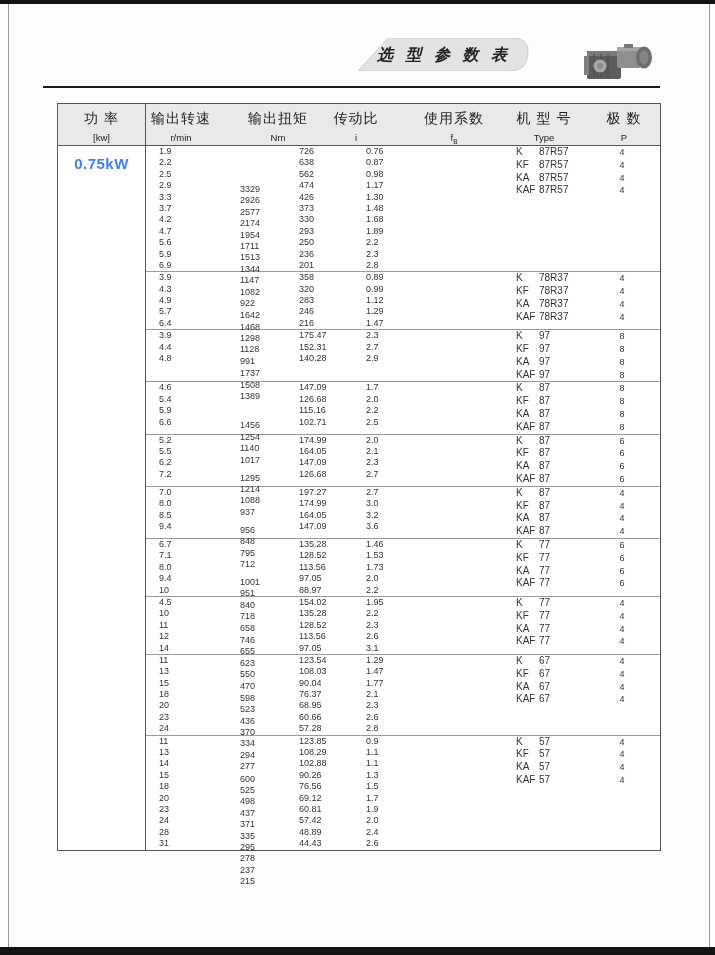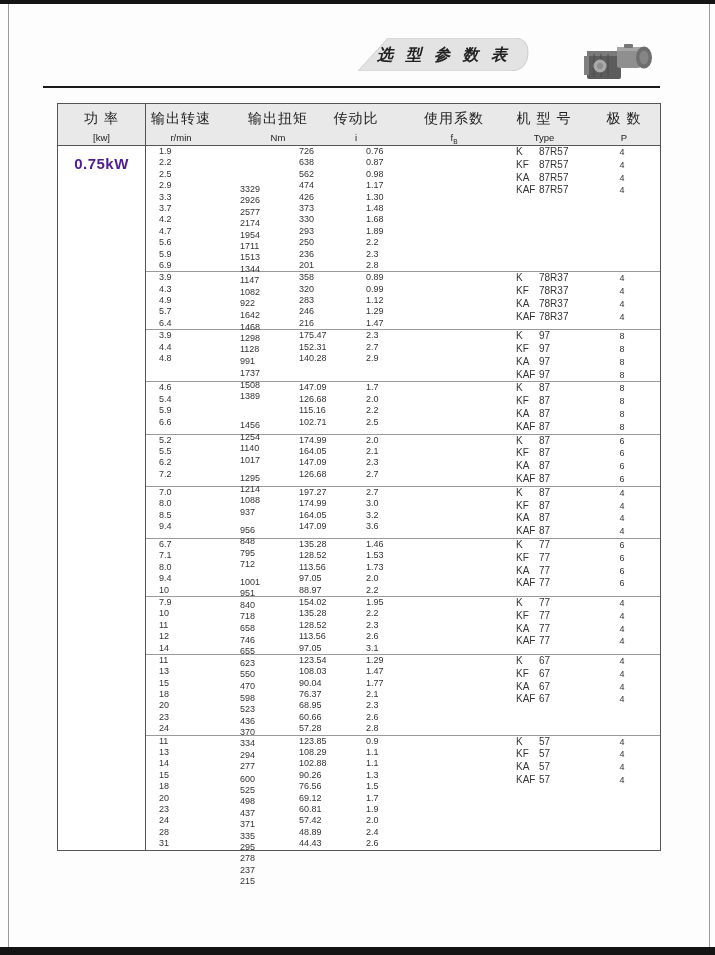--- a/index.html
+++ b/index.html
@@ -34,21 +34,21 @@
   .th-body{position:relative;flex:1;}
   .hline1{font-size:14px;letter-spacing:1px;color:#222;}
   .hline2{font-size:9.5px;margin-top:4px;color:#222;}
   .hc{position:absolute;top:6px;width:90px;text-align:center;}
   .hc-speed{left:-10px;} .hc-torque{left:87px;} .hc-ratio{left:165px;}
   .hc-factor{left:263px;} .hc-type{left:353px;} .hc-poles{left:433px;}
   sub.fsub{font-size:6.5px;}
 
   .tbody{display:flex;}
   .power-cell{width:88px;border-right:1px solid #555;box-sizing:border-box;text-align:center;}
-  .power-label{margin-top:9px;font-size:15px;font-weight:bold;color:#4c1d95;letter-spacing:0.5px;}
+  .power-label{margin-top:9px;font-size:15px;font-weight:bold;color:#3b82f6;letter-spacing:0.5px;}
   .blocks{flex:1;display:flex;flex-direction:column;}
 
   .block{display:flex;align-items:flex-start;padding:0 0;border-top:1px solid #9a9a9a;}
   .block:first-child{border-top:none;}
   .rows{width:346px;}
   .row{position:relative;height:11.4px;}
   .cell{position:absolute;top:0;font-size:9px;line-height:11.4px;color:#333;white-space:nowrap;}
   .c0{left:13px;} .c1{left:94px;margin-top:38px;} .c2{left:153px;} .c3{left:220px;}
   .types{width:80px;margin-left:24px;}
   .type-line{height:12.8px;line-height:12.8px;font-size:10px;color:#333;white-space:nowrap;}
@@ -453,21 +453,21 @@
           <div class="poles">
             <div class="pole-line">6</div>
             <div class="pole-line">6</div>
             <div class="pole-line">6</div>
             <div class="pole-line">6</div>
           </div>
         </div>
         <div class="block">
           <div class="rows">
             <div class="row">
-              <span class="cell c0">7.9</span>
+              <span class="cell c0">4.5</span>
               <span class="cell c1">746</span>
               <span class="cell c2">154.02</span>
               <span class="cell c3">1.95</span>
             </div>
             <div class="row">
               <span class="cell c0">10</span>
               <span class="cell c1">655</span>
               <span class="cell c2">135.28</span>
               <span class="cell c3">2.2</span>
             </div>

